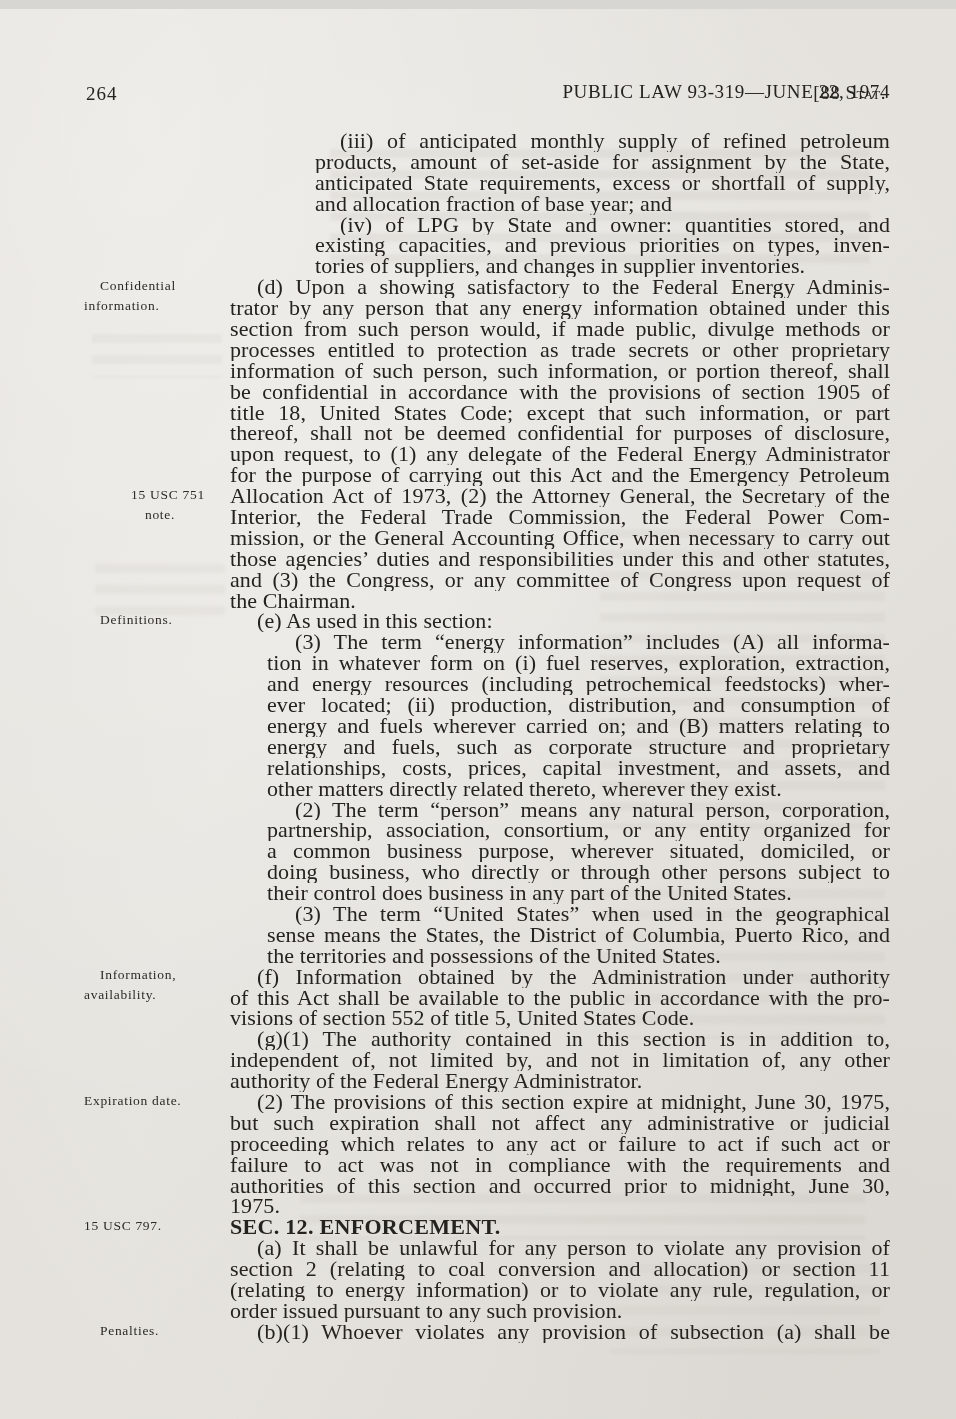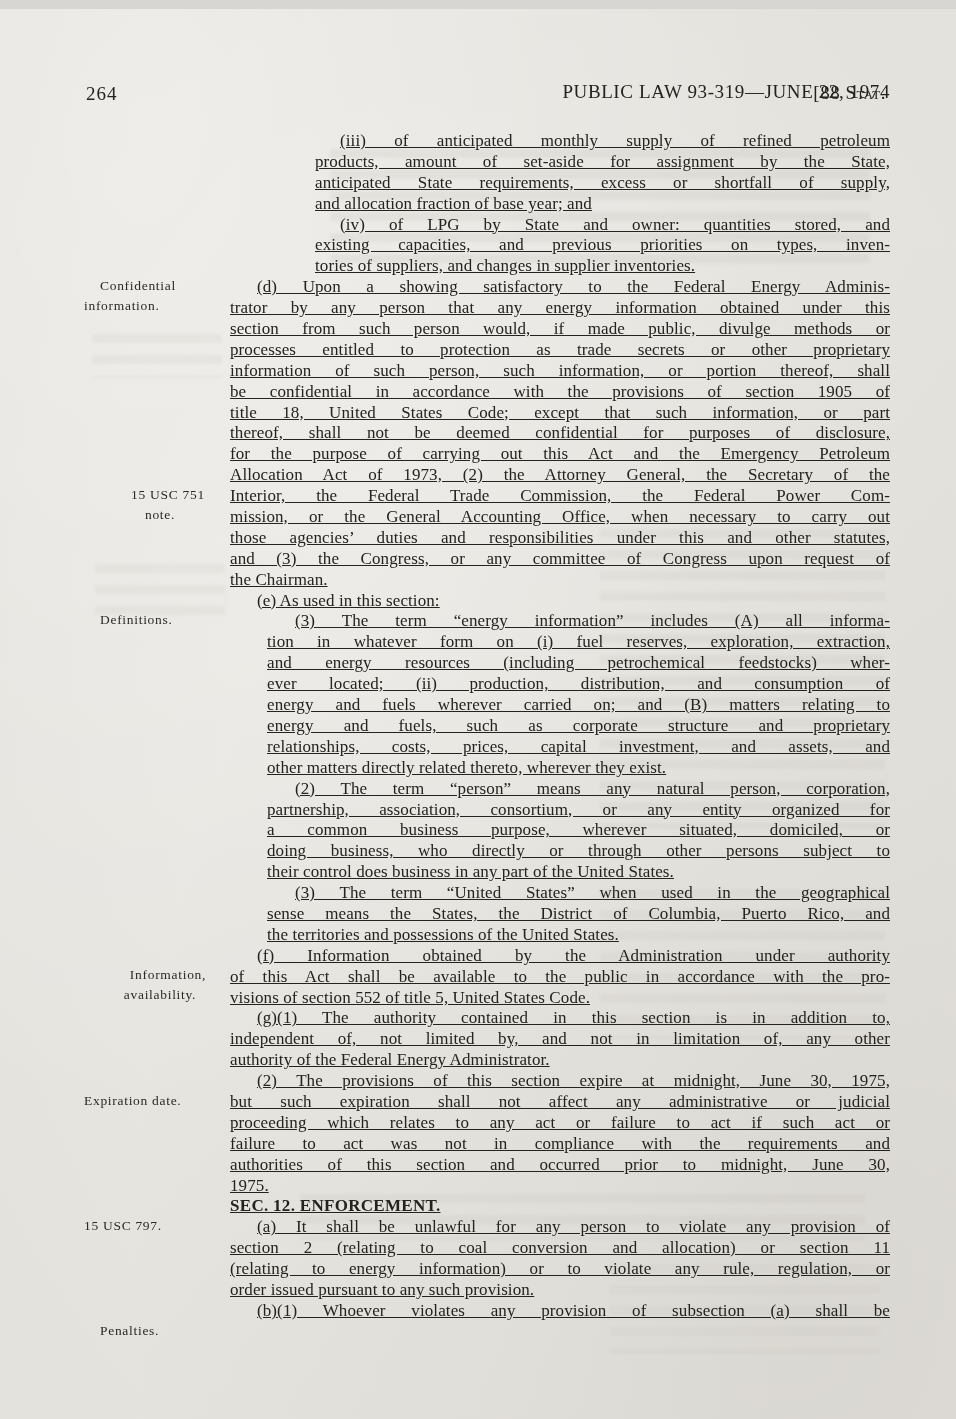--- a/index.html
+++ b/index.html
@@ -29,21 +29,21 @@
   .header-row{position:absolute;top:72px;left:0;width:956px;height:24px;font-size:19px;}
   .page-number{position:absolute;left:86px;top:2px;letter-spacing:1px;}
   .header-title{position:absolute;left:230px;top:0;width:660px;text-align:right;letter-spacing:0.6px;}
   .header-stat{position:absolute;right:70px;top:1px;font-variant:small-caps;letter-spacing:0.5px;}
 
   .margin-notes{position:absolute;left:84px;top:0;width:152px;}
   .margin-note{position:absolute;left:0;width:152px;font-size:13.5px;line-height:20px;letter-spacing:0.7px;color:#2b2a26;}
   .margin-note .mline{display:block;}
   .margin-note.indent .mline:first-child{padding-left:16px;}
 
-  .body-col{position:absolute;left:230px;top:122px;width:660px;font-size:17px;letter-spacing:0.1px;text-decoration:underline;}
+  .body-col{position:absolute;left:230px;top:122px;width:660px;font-size:22px;letter-spacing:0.1px;}
   .para{margin:0;}
   .para .line{
     height:20.9px;line-height:20.9px;
     text-align:justify;text-align-last:justify;
     overflow:hidden;white-space:normal;
   }
   .para .line.last{text-align-last:left;}
   .para.level1{margin-left:37px;}
   .para.level2{margin-left:85px;}
   .para.level0 .line.first{text-indent:27px;}
@@ -76,21 +76,21 @@
         <span class="mline">Confidential</span>
         <span class="mline">information.</span>
       </div>
       <div class="margin-note indent" style="top: 476px; text-align: center;">
         <span class="mline">15 USC 751</span>
         <span class="mline">note.</span>
       </div>
       <div class="margin-note indent" style="top: 601px;">
         <span class="mline">Definitions.</span>
       </div>
-      <div class="margin-note indent" style="top: 956px; text-align: center;">
+      <div class="margin-note indent" style="top: 956px;">
         <span class="mline">Information,</span>
         <span class="mline">availability.</span>
       </div>
       <div class="margin-note" style="top: 1082px;">
         <span class="mline">Expiration date.</span>
       </div>
       <div class="margin-note" style="top: 1207px;">
         <span class="mline">15 USC 797.</span>
       </div>
       <div class="margin-note indent" style="top: 1312px;">
@@ -112,20 +112,21 @@
       </div>
       <div class="para level0">
         <div class="line first">(d) Upon a showing satisfactory to the Federal Energy Adminis-</div>
         <div class="line">trator by any person that any energy information obtained under this</div>
         <div class="line">section from such person would, if made public, divulge methods or</div>
         <div class="line">processes entitled to protection as trade secrets or other proprietary</div>
         <div class="line">information of such person, such information, or portion thereof, shall</div>
         <div class="line">be confidential in accordance with the provisions of section 1905 of</div>
         <div class="line">title 18, United States Code; except that such information, or part</div>
         <div class="line">thereof, shall not be deemed confidential for purposes of disclosure,</div>
+        <div class="line">upon request, to (1) any delegate of the Federal Energy Administrator</div>
         <div class="line">for the purpose of carrying out this Act and the Emergency Petroleum</div>
         <div class="line">Allocation Act of 1973, (2) the Attorney General, the Secretary of the</div>
         <div class="line">Interior, the Federal Trade Commission, the Federal Power Com-</div>
         <div class="line">mission, or the General Accounting Office, when necessary to carry out</div>
         <div class="line">those agencies’ duties and responsibilities under this and other statutes,</div>
         <div class="line">and (3) the Congress, or any committee of Congress upon request of</div>
         <div class="line last">the Chairman.</div>
       </div>
       <div class="para level0">
         <div class="line first last">(e) As used in this section:</div>

